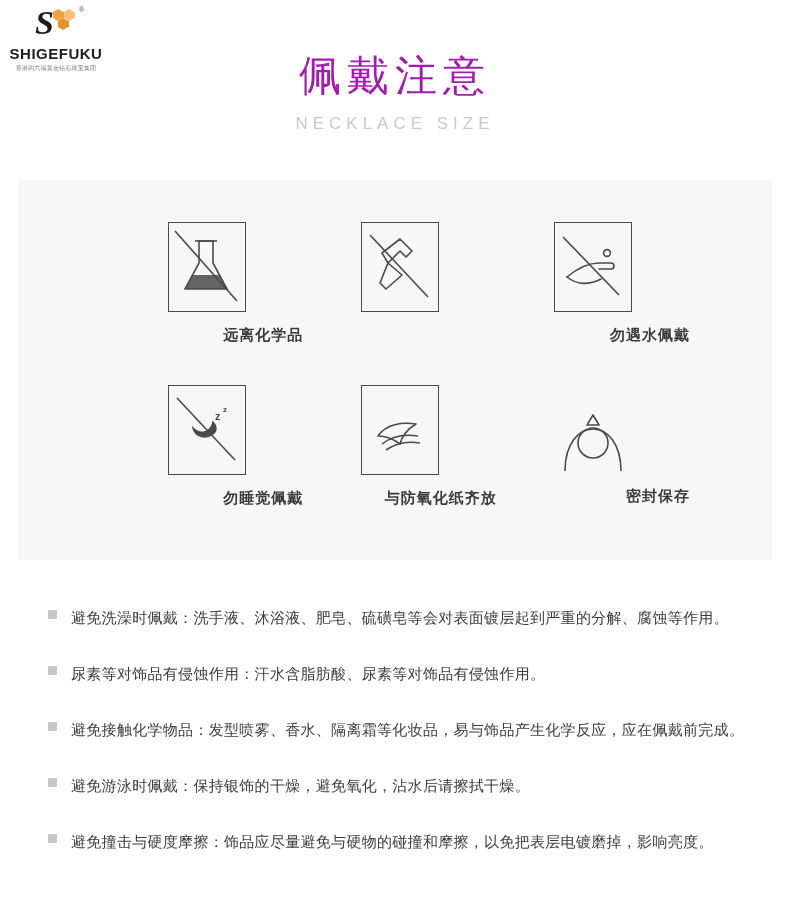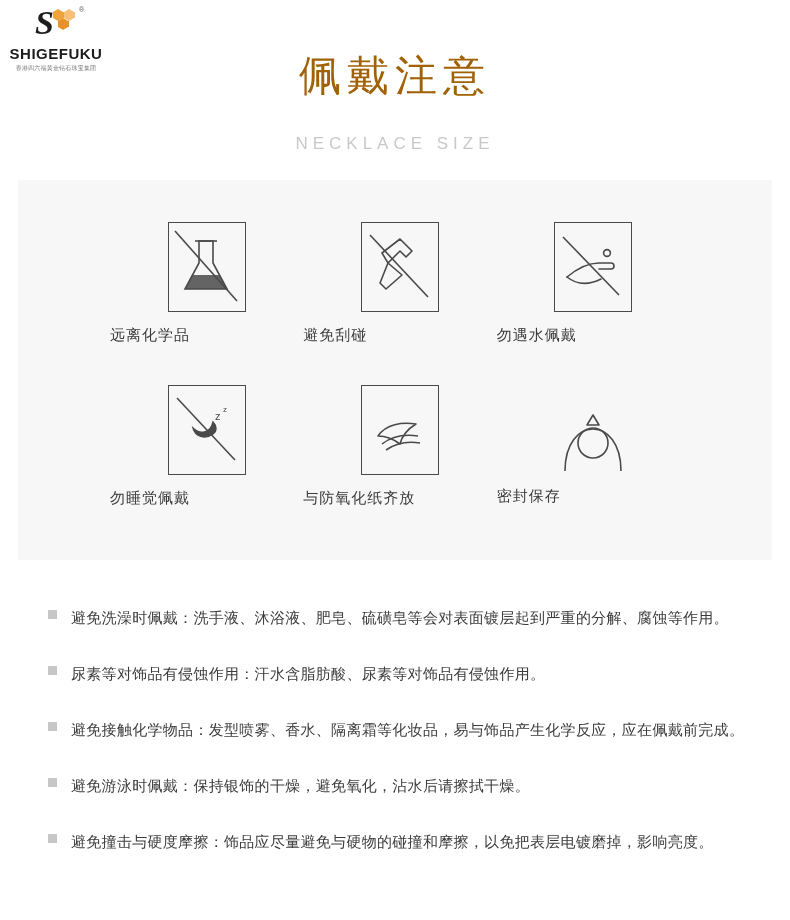--- a/index.html
+++ b/index.html
@@ -99,30 +99,30 @@
   .header {
     position: absolute;
     top: 48px;
     left: 0;
     width: 790px;
     text-align: center;
   }
   .title-cn {
     font-size: 42px;
     letter-spacing: 6px;
-    color: #a16207;
+    color: #a21caf;
     font-family: "Liberation Sans", sans-serif;
     font-weight: normal;
     margin: 0;
   }
   .title-en {
     font-size: 17px;
     letter-spacing: 5px;
     color: #c9c9c9;
-    margin-top: 30px;
+    margin-top: 10px;
   }
 
   
   .panel {
     position: absolute;
     left: 18px;
     top: 180px;
     width: 754px;
     height: 380px;
     background: #f7f7f7;
@@ -132,21 +132,22 @@
   .icon-grid {
     position: absolute;
     left: 110px;
     top: 222px;
     width: 580px;
     display: grid;
     grid-template-columns: repeat(3, 1fr);
     grid-row-gap: 40px;
   }
   .icon-cell {
-    text-align: left;
+    text-align: right;
+    font-weight: bold;
   }
   .icon-box {
     width: 76px;
     height: 88px;
     margin: 0 auto;
     border: 1.5px solid #4a4a4a;
     position: relative;
   }
   .icon-box svg { display: block; }
   .icon-label {
@@ -224,21 +225,20 @@
   </div>
 
   <div class="icon-cell">
     <div class="icon-box">
       <svg width="74" height="86" viewBox="0 0 74 86">
         <path d="M20 30 L38 16 L50 28 L44 34 L38 28 L26 40 Z" fill="none" stroke="#4a4a4a" stroke-width="1.6" stroke-linejoin="round"></path>
         <path d="M26 40 L18 60 L24 66 L40 52 Z" fill="none" stroke="#4a4a4a" stroke-width="1.6" stroke-linejoin="round"></path>
         <line x1="8" y1="12" x2="66" y2="74" stroke="#4a4a4a" stroke-width="1.6"></line>
       </svg>
     </div>
-    <div class="icon-label">避免刮碰</div>
   </div>
 
   <div class="icon-cell">
     <div class="icon-box">
       <svg width="74" height="86" viewBox="0 0 74 86">
         <path d="M12 54 C24 44 34 40 44 40 L56 40 C60 40 60 46 56 46 L44 46" fill="none" stroke="#4a4a4a" stroke-width="1.6" stroke-linecap="round"></path>
         <path d="M12 54 C22 62 34 62 46 56" fill="none" stroke="#4a4a4a" stroke-width="1.6" stroke-linecap="round"></path>
         <circle cx="52" cy="30" r="3.4" fill="none" stroke="#4a4a4a" stroke-width="1.6"></circle>
         <line x1="8" y1="14" x2="64" y2="72" stroke="#4a4a4a" stroke-width="1.6"></line>
       </svg>

